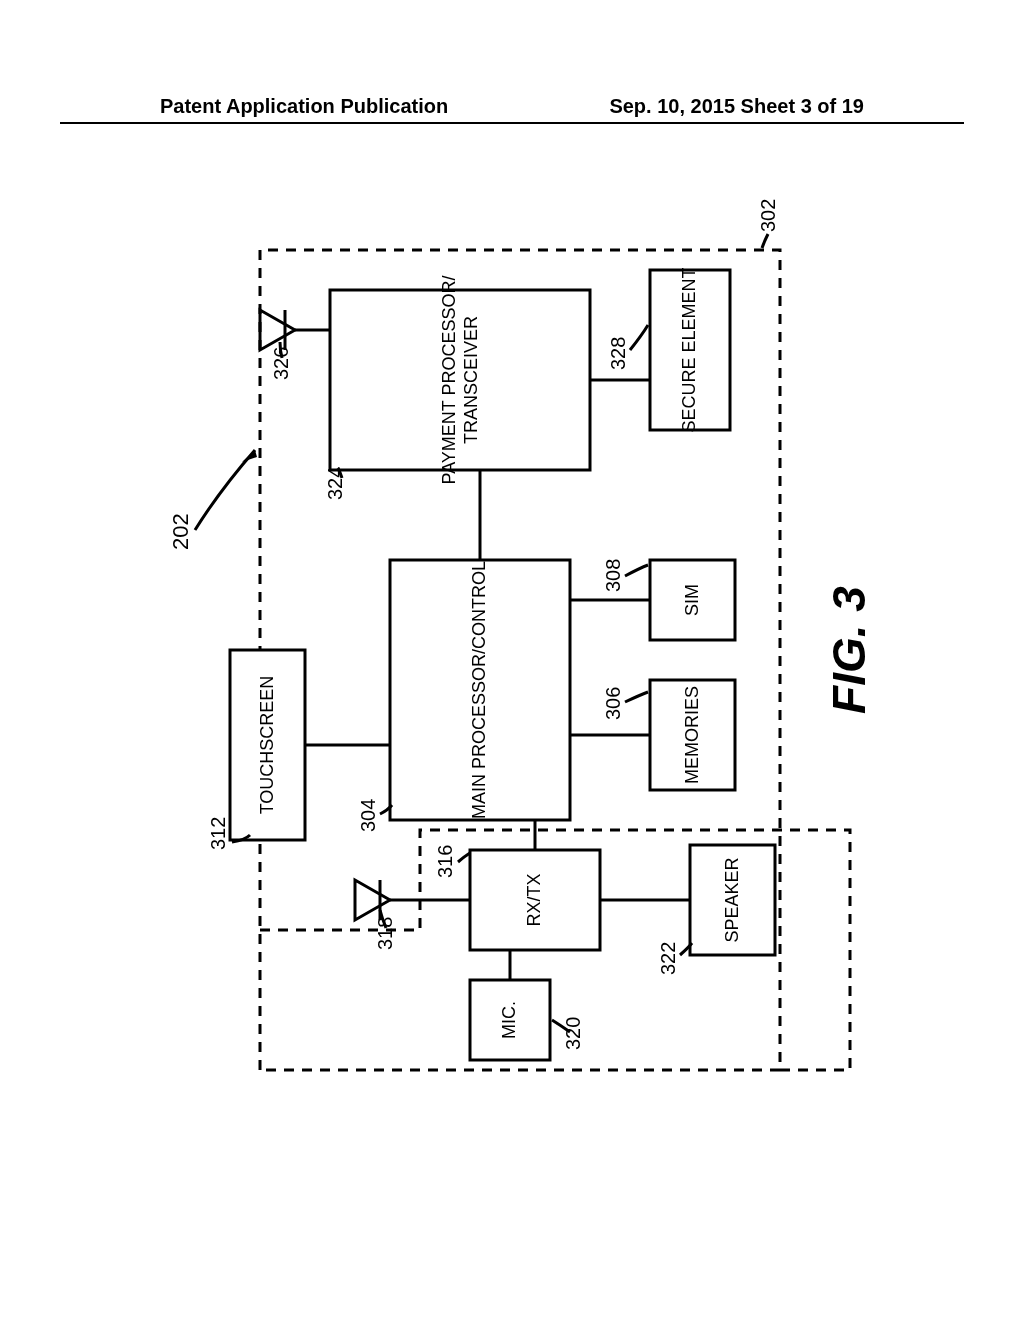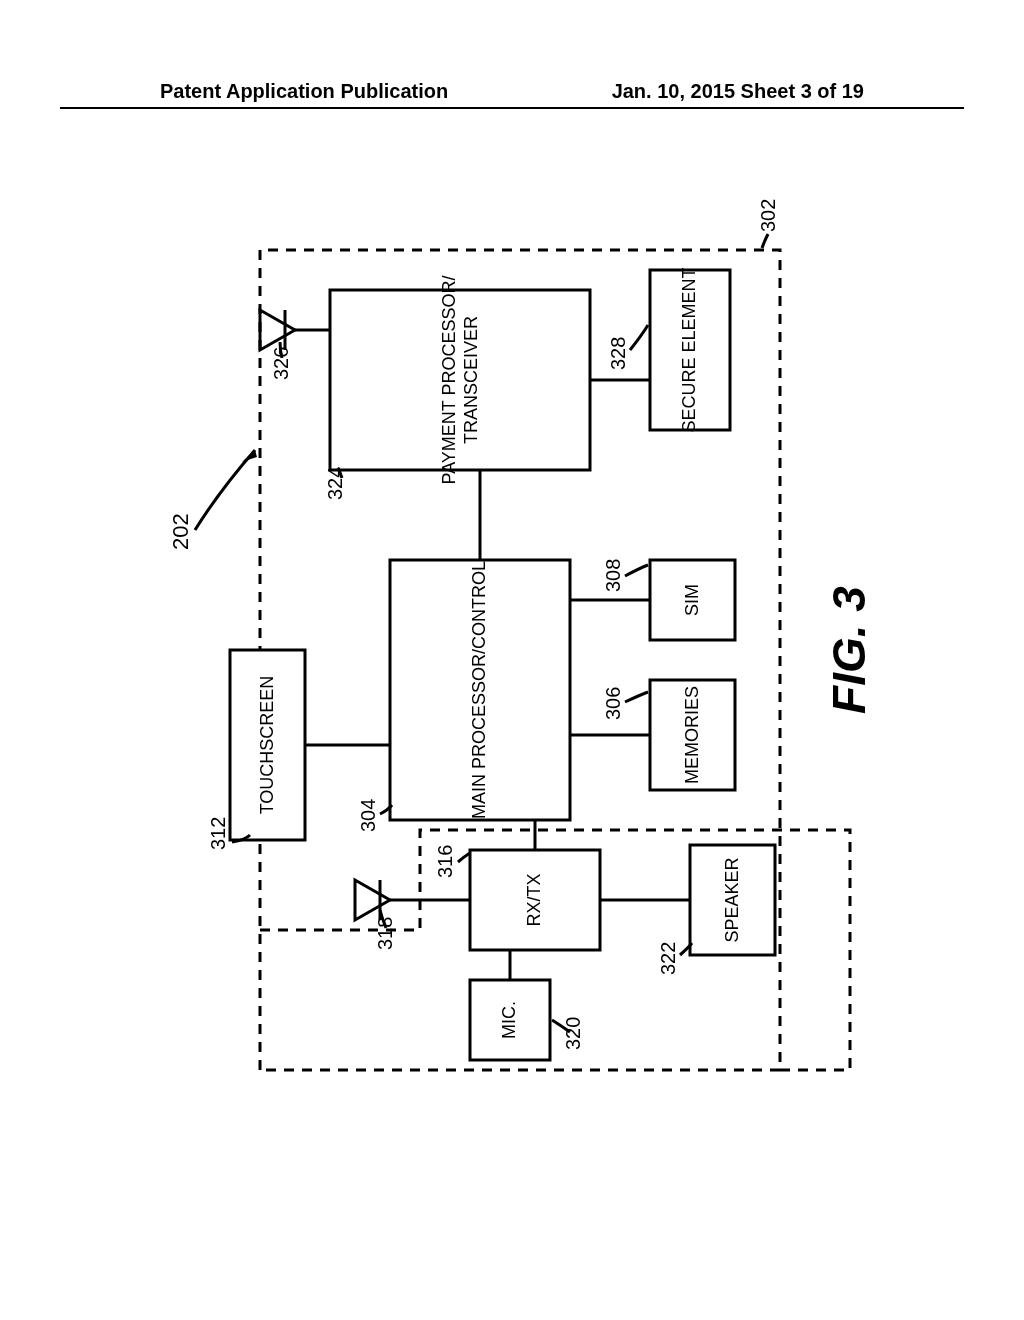--- a/index.html
+++ b/index.html
@@ -15,21 +15,21 @@
     position: absolute;
     top: 80px;
     left: 0;
     right: 0;
     display: flex;
     justify-content: space-between;
     padding: 0 100px 4px 100px;
     font-size: 20px;
     font-weight: bold;
     border-bottom: 2px solid #000;
-    margin: 0 60px;
+    margin: 15px 60px;
   }
   .diagram {
     position: absolute;
     top: 150px;
     left: 120px;
     width: 750px;
     height: 1000px;
   }
   .diagram svg { width: 100%; height: 100%; }
   .block {
@@ -55,21 +55,21 @@
     font-stretch: condensed;
     text-anchor: middle;
     dominant-baseline: middle;
   }
 </style>
 </head>
 <body>
 
 <div class="header">
   <span>Patent Application Publication</span>
-  <span>Jan. 10, 2015  Sheet 3 of 19</span>
+  <span>Sep. 10, 2015  Sheet 3 of 19</span>
 </div>
 
 <div class="diagram">
 <svg viewBox="0 0 750 1000">
   <g transform="translate(375,500) rotate(-90) translate(-500,-375)">
 
     <rect class="dash" x="80" y="140" width="820" height="520"></rect>
 
     <polyline class="dash" points="80,660 80,730 320,730 320,300 220,300 220,140"></polyline>
 

